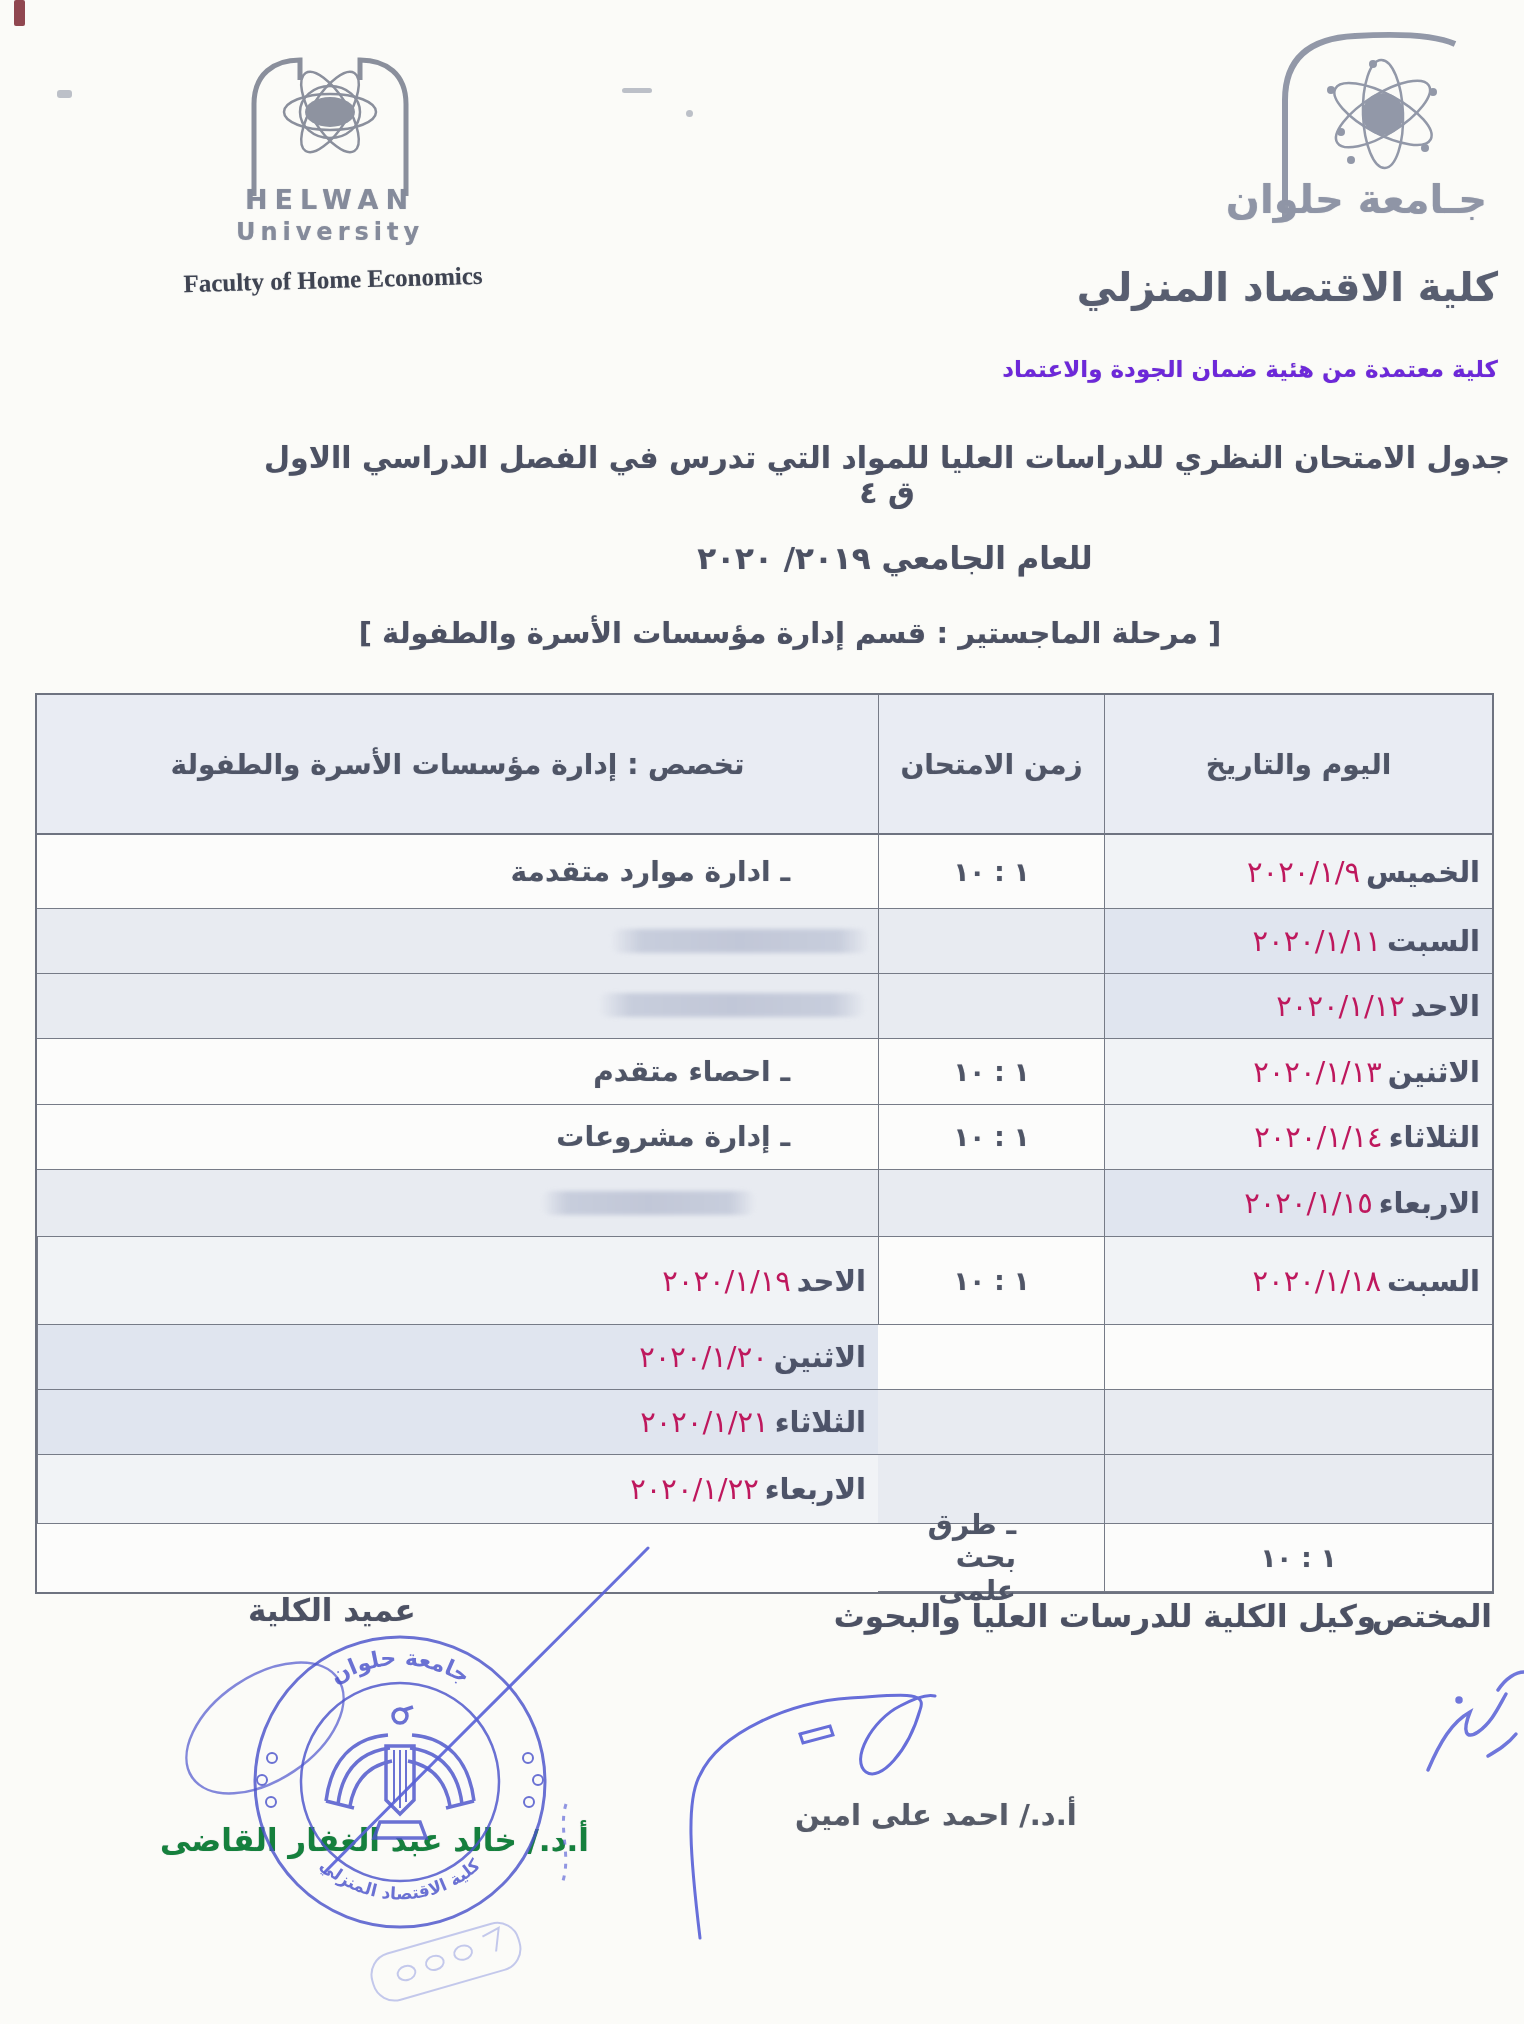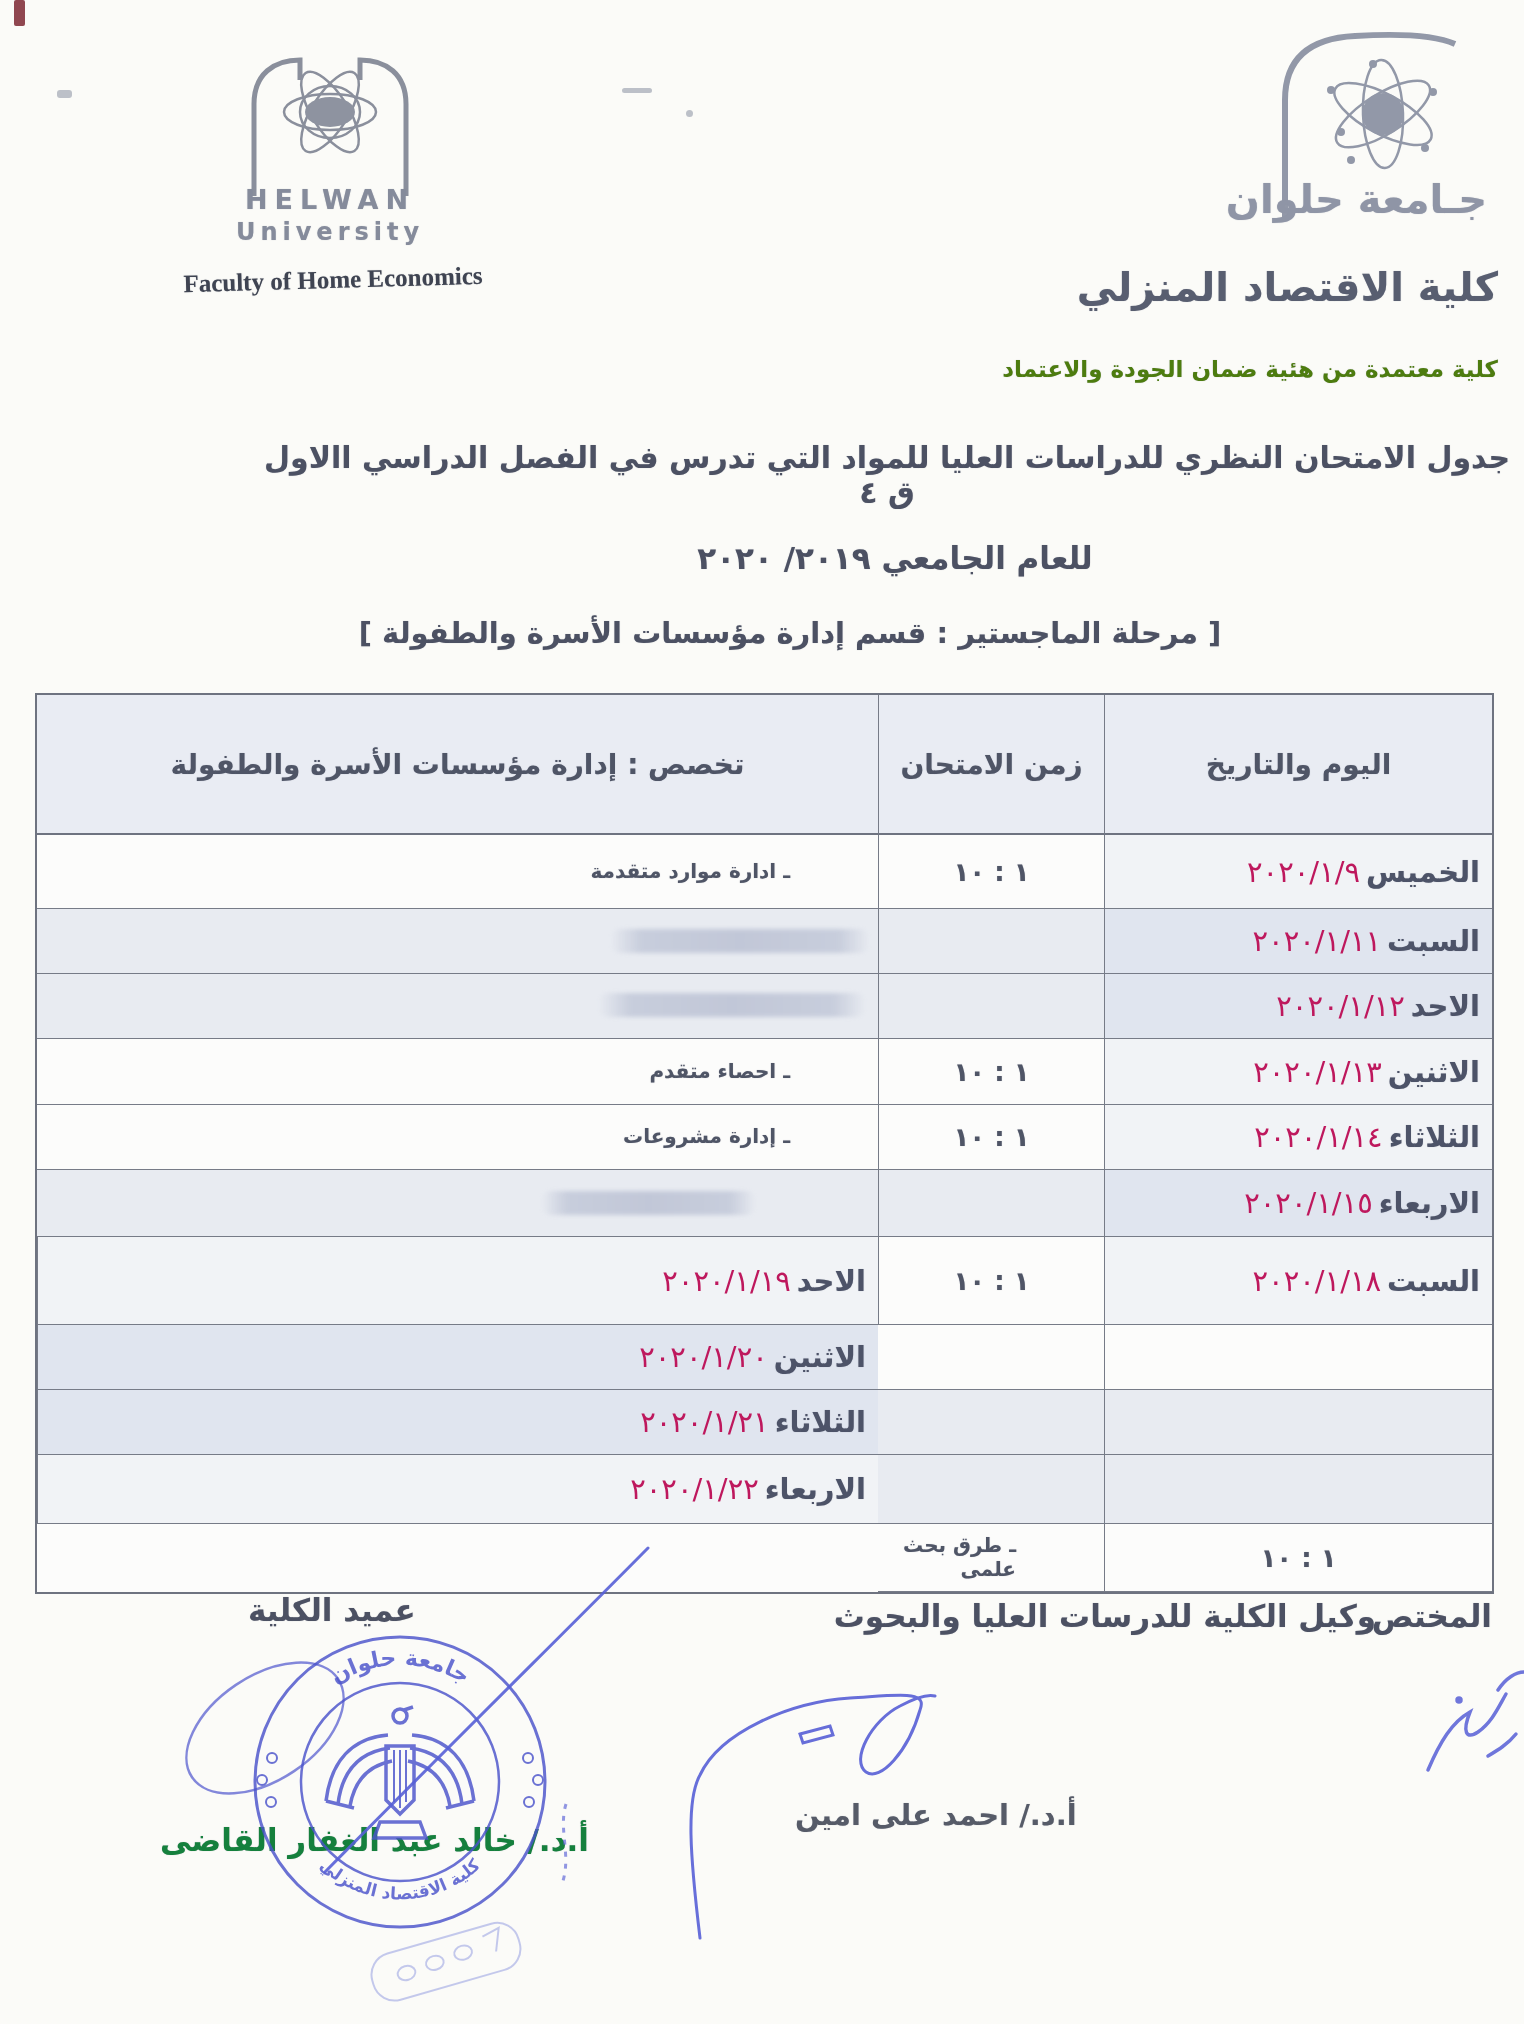--- a/index.html
+++ b/index.html
@@ -16,21 +16,21 @@
   .helwan-l2{top:180px;font-size:24px;letter-spacing:5px;}
   .faculty-en{position:absolute;left:-12px;top:228px;width:330px;text-align:center;
               font-family:"Liberation Serif","DejaVu Serif",serif;font-weight:bold;
               font-size:25px;color:#3f4452;transform:rotate(-1.6deg);
               text-shadow:0 0 1px rgba(63,68,82,.4);}
   .right-logo{left:1215px;top:18px;width:290px;height:240px;}
   .uni-ar-word{position:absolute;right:18px;top:158px;width:270px;text-align:right;
                font-size:40px;color:#8f95a6;letter-spacing:-1px;
                text-shadow:0 0 1px rgba(143,149,166,.6);}
   .college-name{right:26px;top:264px;font-size:40px;color:#585e70;}
-  .accreditation{right:26px;top:356px;font-size:23px;color:#4d7c0f;}
+  .accreditation{right:26px;top:356px;font-size:23px;color:#6d28d9;}
 
   
   .title{text-align:center;font-size:31px;color:#4c5163;}
   .title1{left:254px;right:4px;top:440px;font-size:30px;}
   .title2{left:266px;right:0px;top:540px;}
   .title3{left:56px;right:0px;top:616px;font-size:29px;}
 
   
   .exam-table{left:35px;top:693px;width:1455px;direction:rtl;display:grid;
               grid-template-columns:388px 226px 1fr;
@@ -43,21 +43,21 @@
   .col-time{border-left:1.5px solid #767b87;justify-content:center;}
   .col-subject{flex-direction:column;justify-content:center;align-items:flex-start;
                padding-right:88px;}
   .shaded{background:rgba(211,217,231,.5);}
   .col-date.shaded{background:rgba(207,214,230,.62);}
   .th{justify-content:center;padding:0;background:rgba(210,217,232,.45);
       border-bottom:2px solid #6e7380;font-size:28px;}
   .day{font-size:29px;color:#4d5368;}
   .date-num{direction:ltr;unicode-bidi:isolate;margin-right:6px;font-size:29px;color:#be185d;}
   .time-num{direction:ltr;unicode-bidi:isolate;font-size:26px;color:#4f5566;}
-  .subj-line{text-align:right;line-height:1.18;font-size:20px;}
+  .subj-line{text-align:right;line-height:1.18;font-size:28px;}
   .smudge{position:absolute;height:24px;border-radius:10px;filter:blur(2px);opacity:.55;
           background:linear-gradient(90deg,transparent,#aeb6cc 12%,#a3abc4 50%,#aeb6cc 88%,transparent);}
   .s1{width:260px;right:8px;top:20px;}
   .s2{width:268px;right:12px;top:19px;}
   .s5{width:215px;right:122px;top:21px;}
 
   
   .sig-label{font-size:31px;color:#4c5163;}
   .specialist{right:32px;top:1598px;}
   .vice-dean-title{right:148px;top:1598px;}

